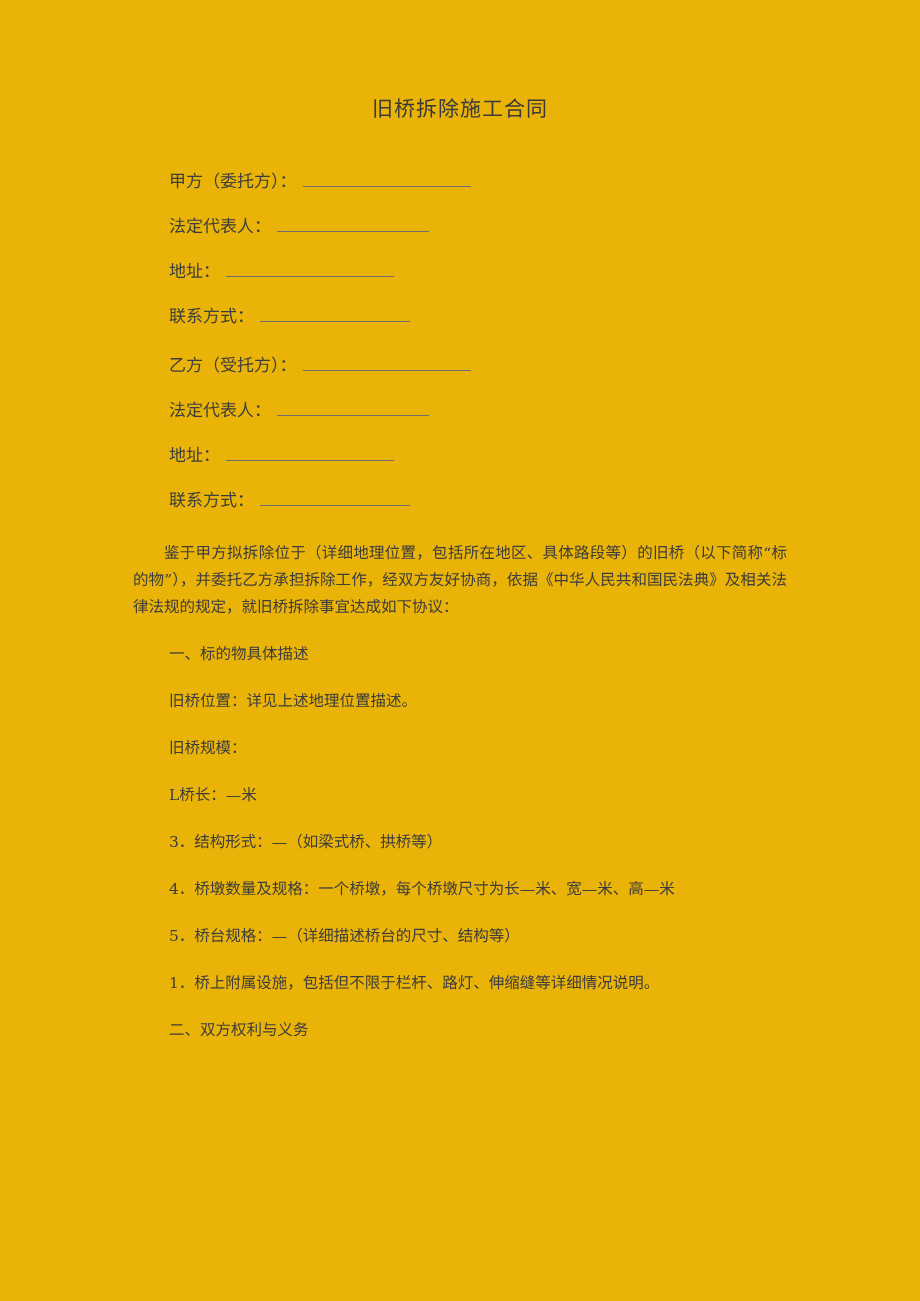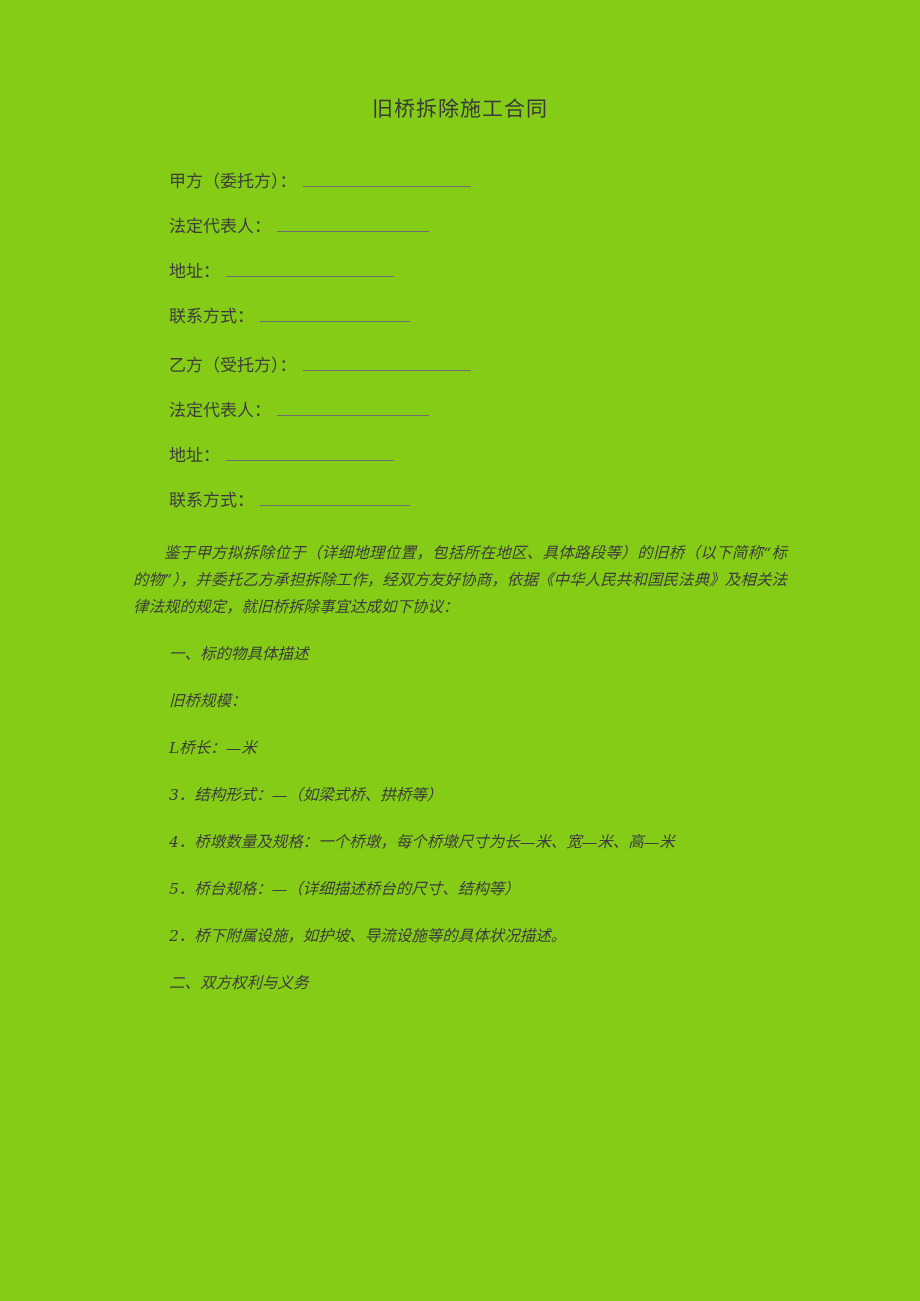--- a/index.html
+++ b/index.html
@@ -16,21 +16,21 @@
     font-family: "DejaVu Serif", "Liberation Serif", serif;
     color: #3b3b3b;
     -webkit-font-smoothing: antialiased;
   }
   .page {
     position: absolute;
     left: 0;
     top: 0;
     width: 920px;
     height: 1301px;
-    background: #84cc16;
+    background: #eab308;
   }
   .content {
     position: absolute;
     left: 133px;
     top: 92px;
     width: 654px;
   }
 
   
   .doc-title {
@@ -79,21 +79,21 @@
   .blank-long  { width: 168px; }
   .blank-mid   { width: 152px; }
   .blank-short { width: 150px; }
 
   .field-row.gap-before { margin-top: 22px; }
 
   
   .body-block {
     margin-top: 26px;
   }
-  .body-block .para { margin-bottom: 20px; font-style: italic; }
+  .body-block .para { margin-bottom: 20px; }
 
   .section-head {
     padding-left: 36px;
   }
   .sub-item {
     padding-left: 36px;
   }
   .list-item {
     padding-left: 36px;
   }
@@ -146,33 +146,34 @@
         <span class="field-blank blank-short"></span>
       </div>
     </div>
 
     <div class="body-block">
 
       <p class="para indent2 recital">鉴于甲方拟拆除位于（详细地理位置，包括所在地区、具体路段等）的旧桥（以下简称“标的物”），并委托乙方承担拆除工作，经双方友好协商，依据《中华人民共和国民法典》及相关法律法规的规定，就旧桥拆除事宜达成如下协议：</p>
 
       <p class="para section-head">一、标的物具体描述</p>
 
+      <p class="para sub-item">旧桥位置：详见上述地理位置描述。</p>
 
       <p class="para sub-item">旧桥规模：</p>
 
       <p class="para list-item">L桥长：—米</p>
 
 
       <p class="para list-item">3．结构形式：—（如梁式桥、拱桥等）</p>
 
       <p class="para list-item">4．桥墩数量及规格：一个桥墩，每个桥墩尺寸为长—米、宽—米、高—米</p>
 
       <p class="para list-item">5．桥台规格：—（详细描述桥台的尺寸、结构等）</p>
 
 
+      <p class="para list-item">1．桥上附属设施，包括但不限于栏杆、路灯、伸缩缝等详细情况说明。</p>
 
-      <p class="para list-item">2．桥下附属设施，如护坡、导流设施等的具体状况描述。</p>
 
       <p class="para section-head">二、双方权利与义务</p>
 
     </div>
   </div>
 </div>
 
 </body></html>

